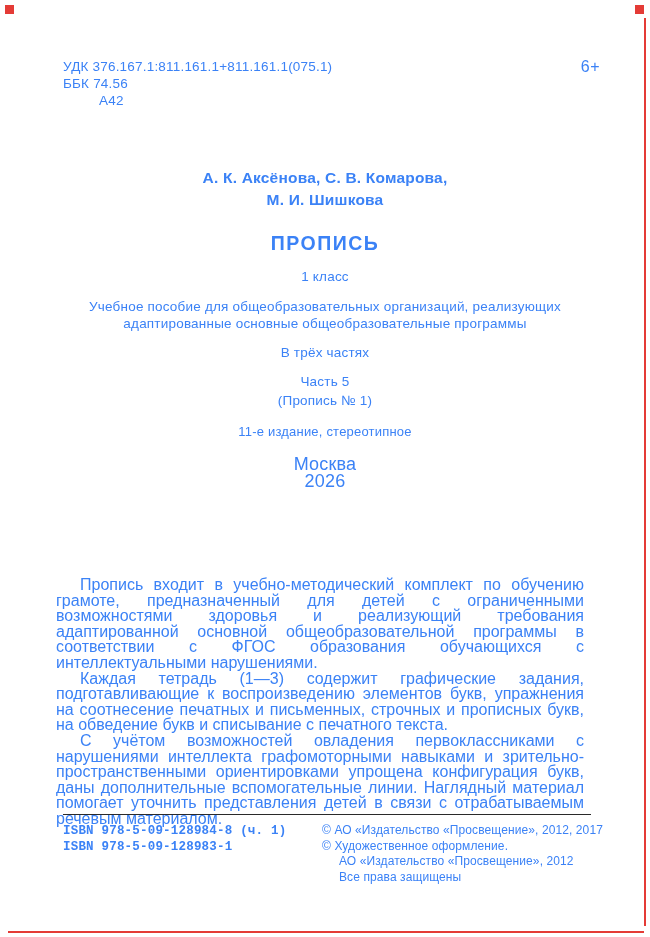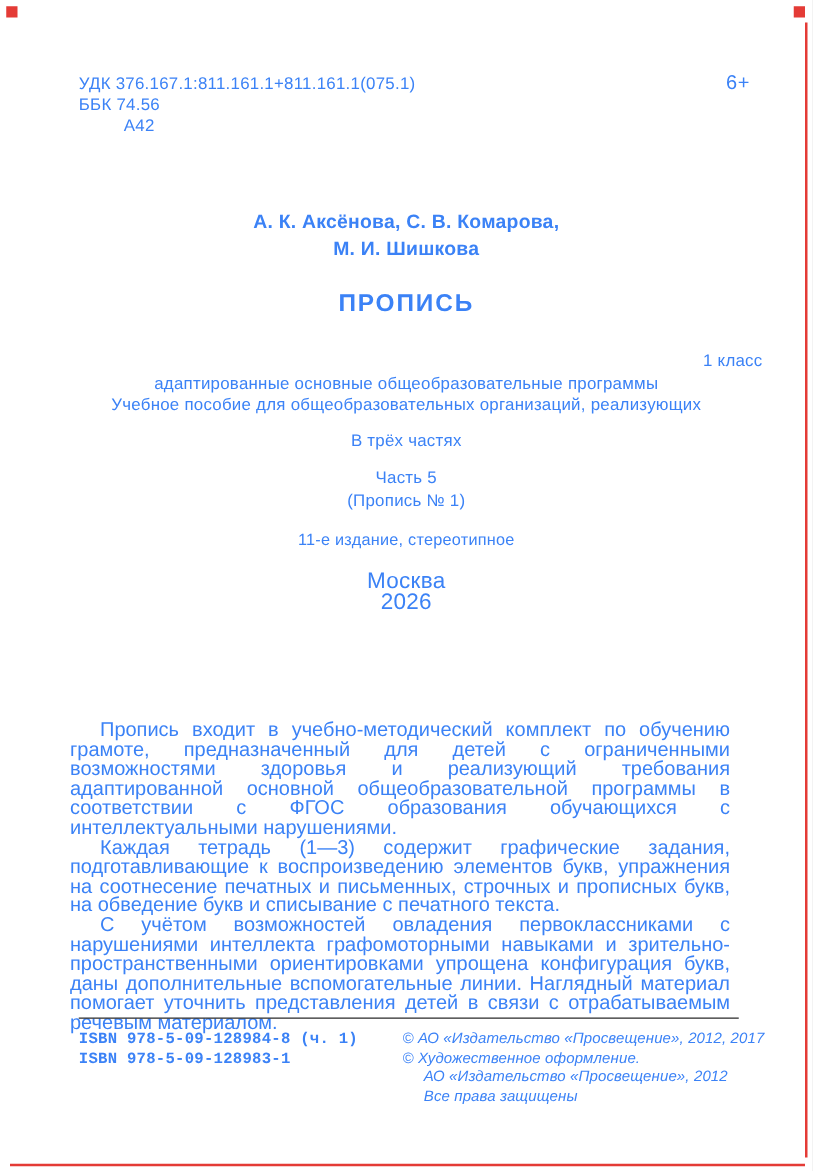--- a/index.html
+++ b/index.html
@@ -29,21 +29,21 @@
     position:absolute; right:50px; top:58px;
     font-size:16px; letter-spacing:.5px;
   }
 
   .centercol {
     position:absolute; left:40px; width:570px;
     text-align:center; letter-spacing:.2px;
   }
   .authors { top:167px; font-weight:bold; font-size:15.5px; line-height:22px; }
   .booktitle { top:232px; font-weight:bold; font-size:19.5px; letter-spacing:1.5px; }
-  .grade { top:281px; font-size:13.5px;text-align:right; }
+  .grade { top:269px; font-size:13.5px; }
   .subtitle { top:299px; font-size:13.5px; line-height:16.5px; }
   .parts { top:345px; font-size:13.5px; }
   .partnum { top:374px; font-size:13.5px; }
   .partnote { top:393px; font-size:13.5px; }
   .edition { top:424px; font-size:13px; }
   .imprint { top:456px; font-size:18px; line-height:17px; }
 
   .annotation {
     position:absolute; left:56px; top:577px; width:528px;
     font-size:16px; line-height:15.6px;
@@ -54,21 +54,21 @@
   .rule {
     position:absolute; left:63px; top:814px; width:528px;
     border-top:1px solid #2a2a2a; height:0;
   }
   .isbns {
     position:absolute; left:63px; top:823px;
     font-weight:bold; font-size:12.5px; line-height:16px; letter-spacing:.2px;font-family:Liberation Mono, monospace;
   }
   .copyright {
     position:absolute; left:322px; top:823px;
-    font-size:12px; line-height:15.5px; letter-spacing:.1px;font-style:italic;
+    font-size:12px; line-height:15.5px; letter-spacing:.1px;
   }
   .copyright .indent { padding-left:17px; }
 </style>
 </head>
 <body>
 
 <div class="page">
 
   <div class="mark mark-tl"></div>
   <div class="mark mark-tr"></div>
@@ -86,22 +86,22 @@
   <div class="centercol authors">
     <div>А. К. Аксёнова, С. В. Комарова,</div>
     <div>М. И. Шишкова</div>
   </div>
 
   <div class="centercol booktitle">ПРОПИСЬ</div>
 
   <div class="centercol grade">1 класс</div>
 
   <div class="centercol subtitle">
+    <div>Учебное пособие для общеобразовательных организаций, реализующих</div>
     <div>адаптированные основные общеобразовательные программы</div>
-    <div>Учебное пособие для общеобразовательных организаций, реализующих</div>
   </div>
 
   <div class="centercol parts">В трёх частях</div>
   <div class="centercol partnum">Часть 5</div>
   <div class="centercol partnote">(Пропись № 1)</div>
   <div class="centercol edition">11-е издание, стереотипное</div>
 
   <div class="centercol imprint">
     <div>Москва</div>
     <div>2026</div>

